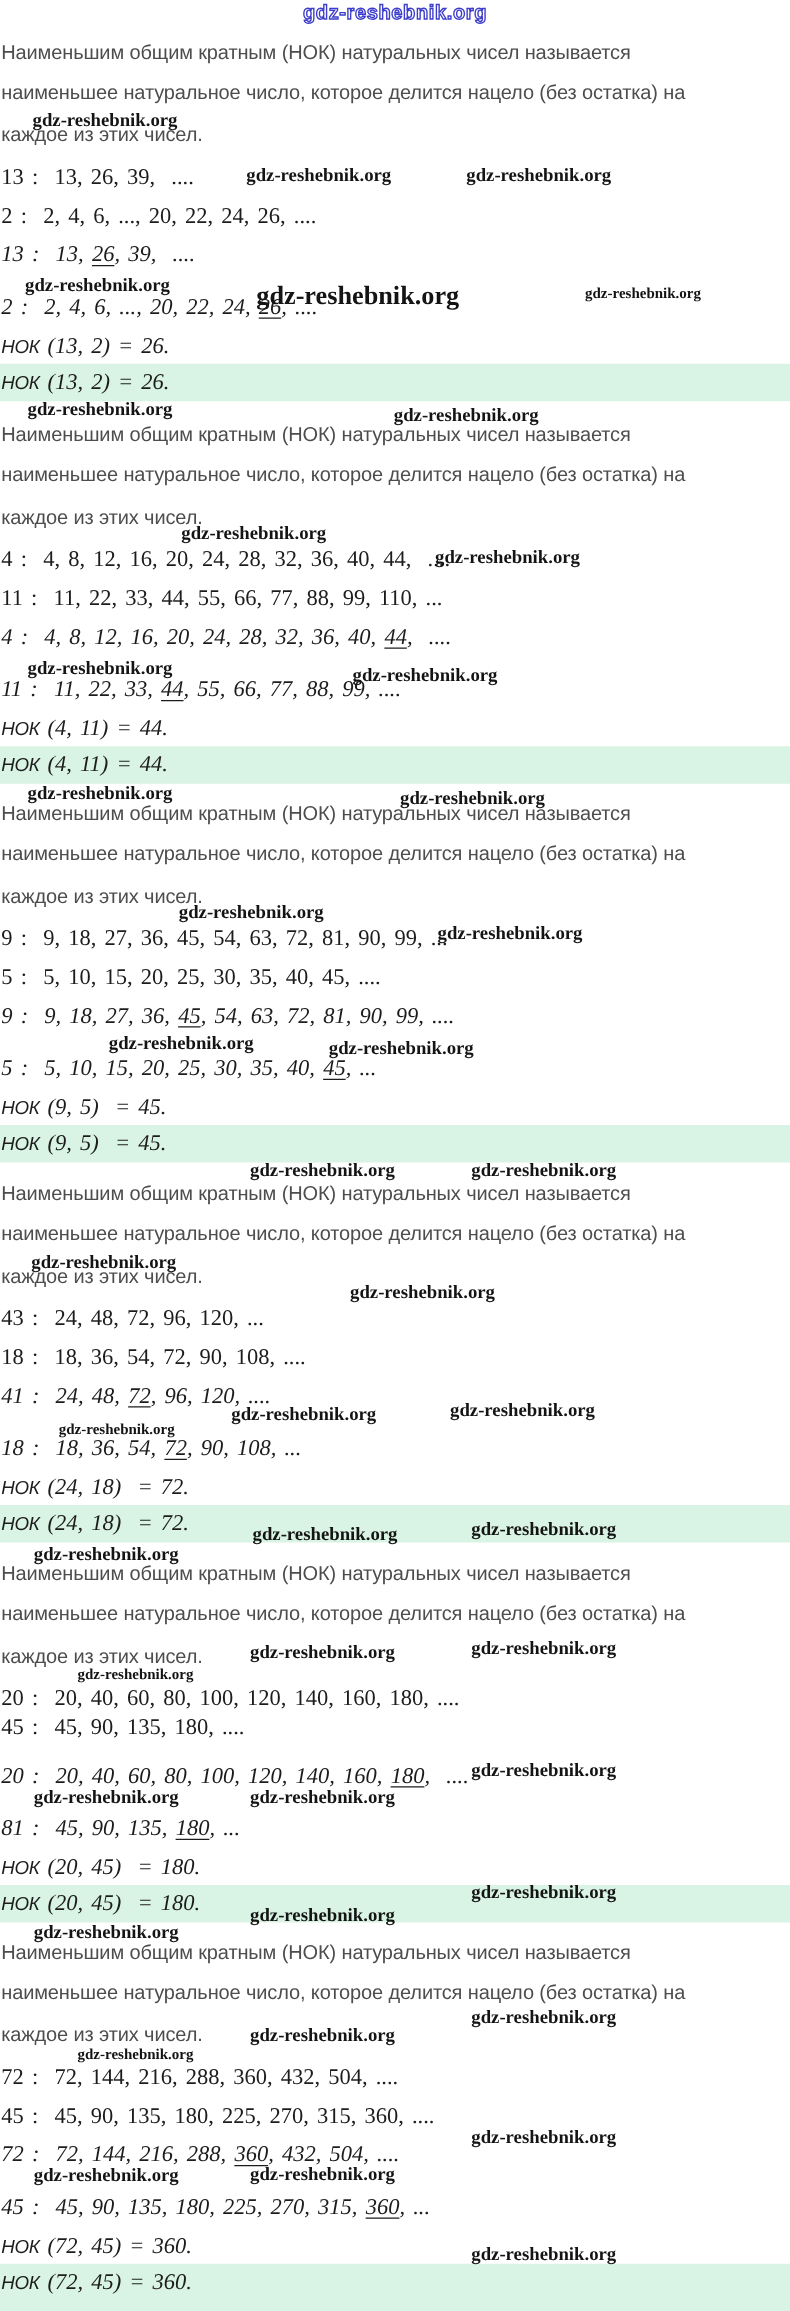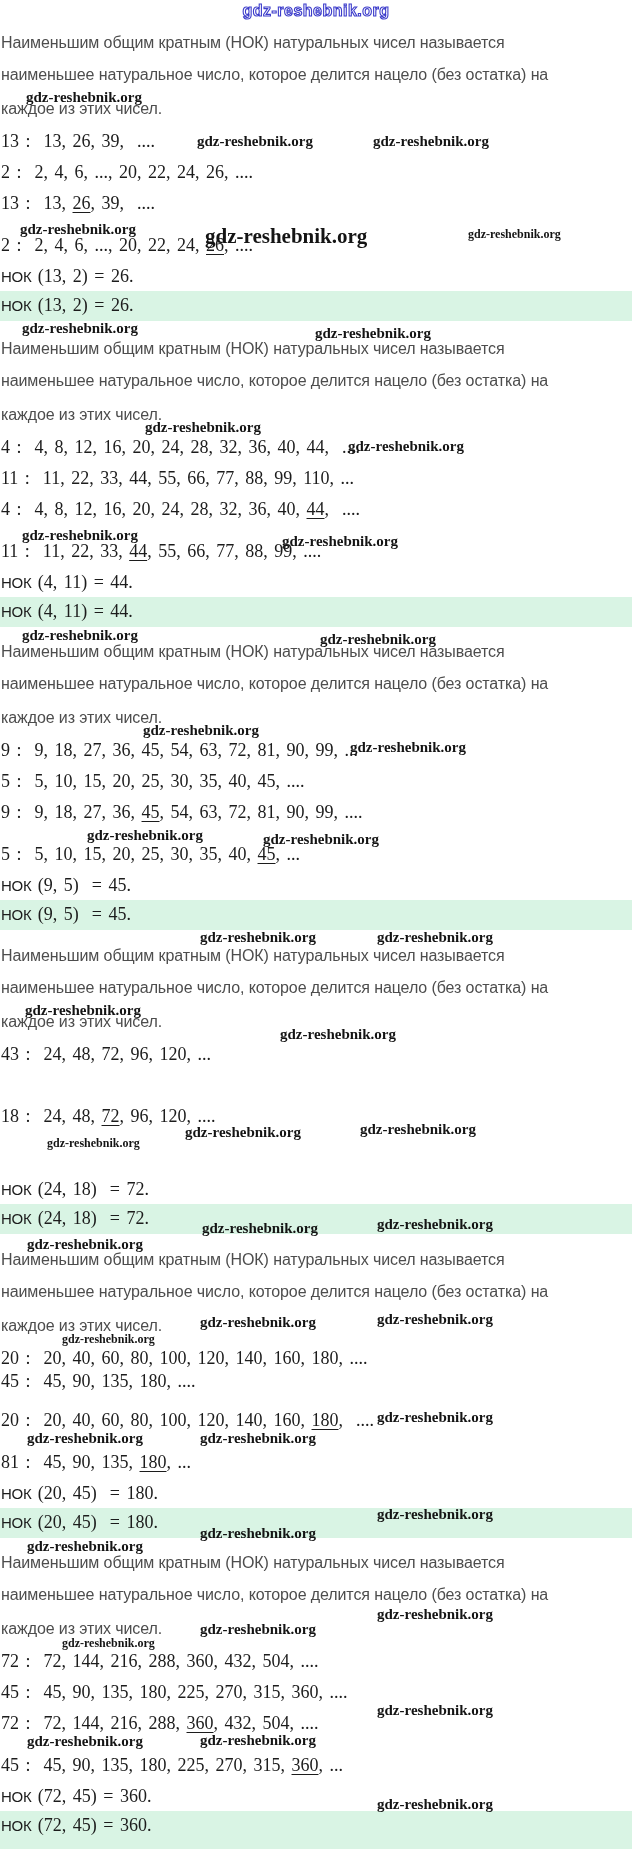--- a/index.html
+++ b/index.html
@@ -23,21 +23,21 @@
   .block{position:absolute;left:0;width:632px;height:288px;}
   .line{position:absolute;left:1px;margin:0;white-space:pre;}
   .intro{
     font-family:Liberation Sans, sans-serif;font-size:16px;color:var(--intro);
     letter-spacing:-0.1px;
   }
   .math{
     font-family:"Liberation Serif",serif;font-size:18px;color:var(--math);
     word-spacing:2px;
   }
-  .math span{white-space:pre;}
+  .math span{white-space:pre;font-style:italic;}
   .ul{text-decoration:underline;text-underline-offset:3px;text-align:right;}
   .nok-label{
     font-family:"Liberation Sans",sans-serif;font-size:15px;letter-spacing:-0.3px;
     color:var(--math);
   }
   .highlight{
     position:absolute;left:0;top:257px;width:632px;height:30px;background:var(--hl);
   }
   .highlight .line{top:4px;}
   .highlight.tall{height:38px;}
@@ -95,21 +95,23 @@
     <div class="highlight">
       <p class="line math"><span class="nok-label">НОК</span><span> (9, 5)  = 45.</span></p>
     </div>
   </section>
 
   <section class="block" style="top:947px">
     <p class="line intro" style="top:0">Наименьшим общим кратным (НОК) натуральных чисел называется</p>
     <p class="line intro" style="top:32px">наименьшее натуральное число, которое делится нацело (без остатка) на</p>
     <p class="line intro" style="top:66px">каждое из этих чисел.</p>
     <p class="line math" style="top:97px">43 :  24, 48, 72, 96, 120, ...</p>
-    <p class="line math" style="top:159px"><span>18 :  24, 48, </span><span class="ul">72</span><span>, 96, 120, ....</span></p>
+    <p class="line math" style="top:128px">18 :  18, 36, 54, 72, 90, 108, ....</p>
+    <p class="line math" style="top:159px"><span>41 :  24, 48, </span><span class="ul">72</span><span>, 96, 120, ....</span></p>
+    <p class="line math" style="top:201px"><span>18 :  18, 36, 54, </span><span class="ul">72</span><span>, 90, 108, ...</span></p>
     <p class="line math" style="top:232px"><span class="nok-label">НОК</span><span> (24, 18)  = 72.</span></p>
     <div class="highlight">
       <p class="line math"><span class="nok-label">НОК</span><span> (24, 18)  = 72.</span></p>
     </div>
   </section>
 
   <section class="block" style="top:1251px">
     <p class="line intro" style="top:0">Наименьшим общим кратным (НОК) натуральных чисел называется</p>
     <p class="line intro" style="top:32px">наименьшее натуральное число, которое делится нацело (без остатка) на</p>
     <p class="line intro" style="top:66px">каждое из этих чисел.</p>

